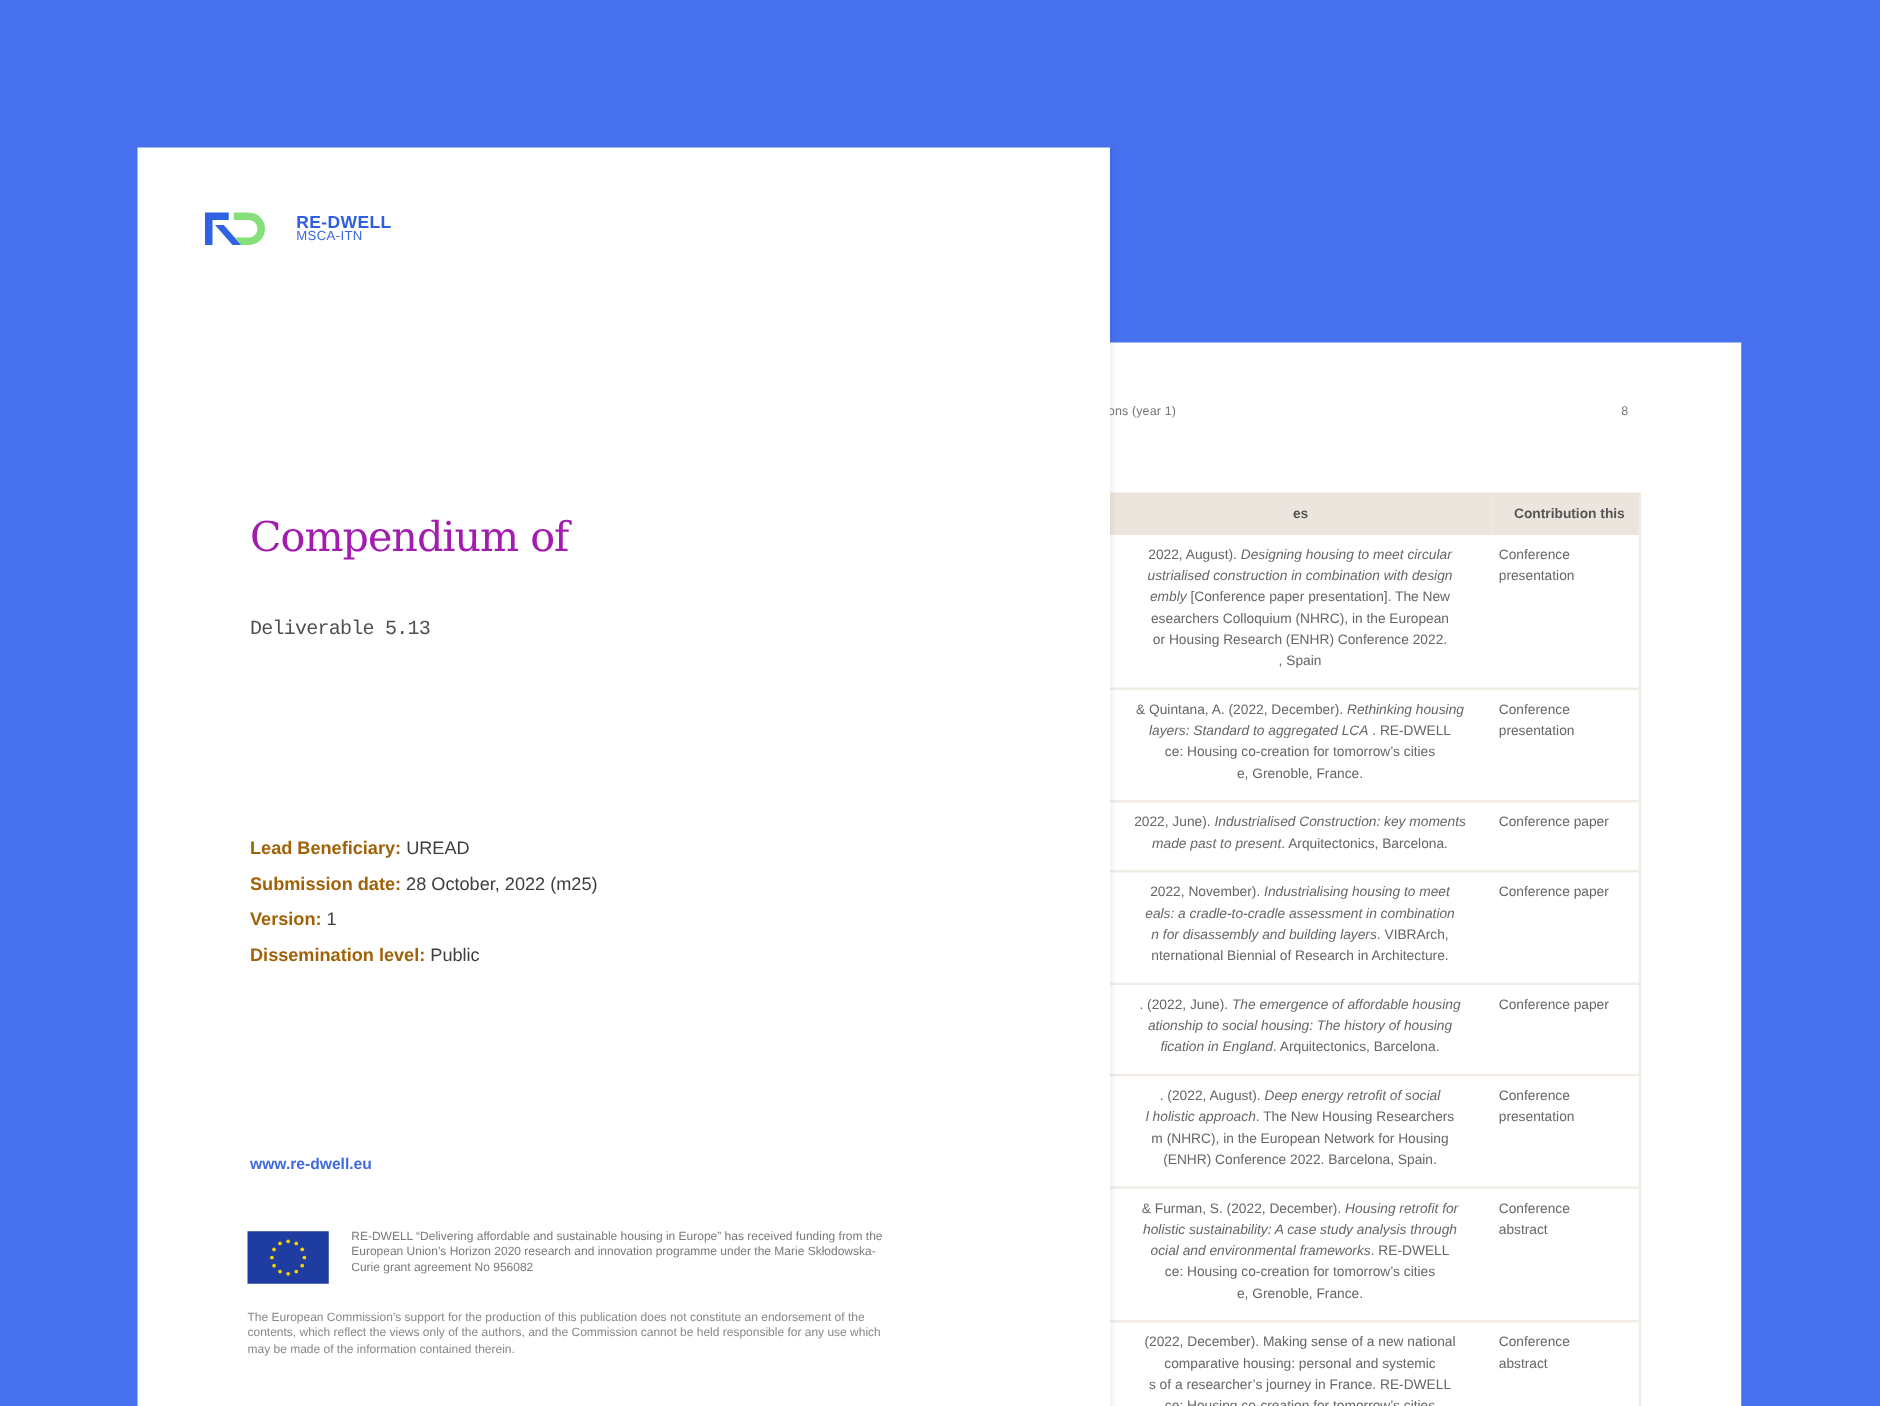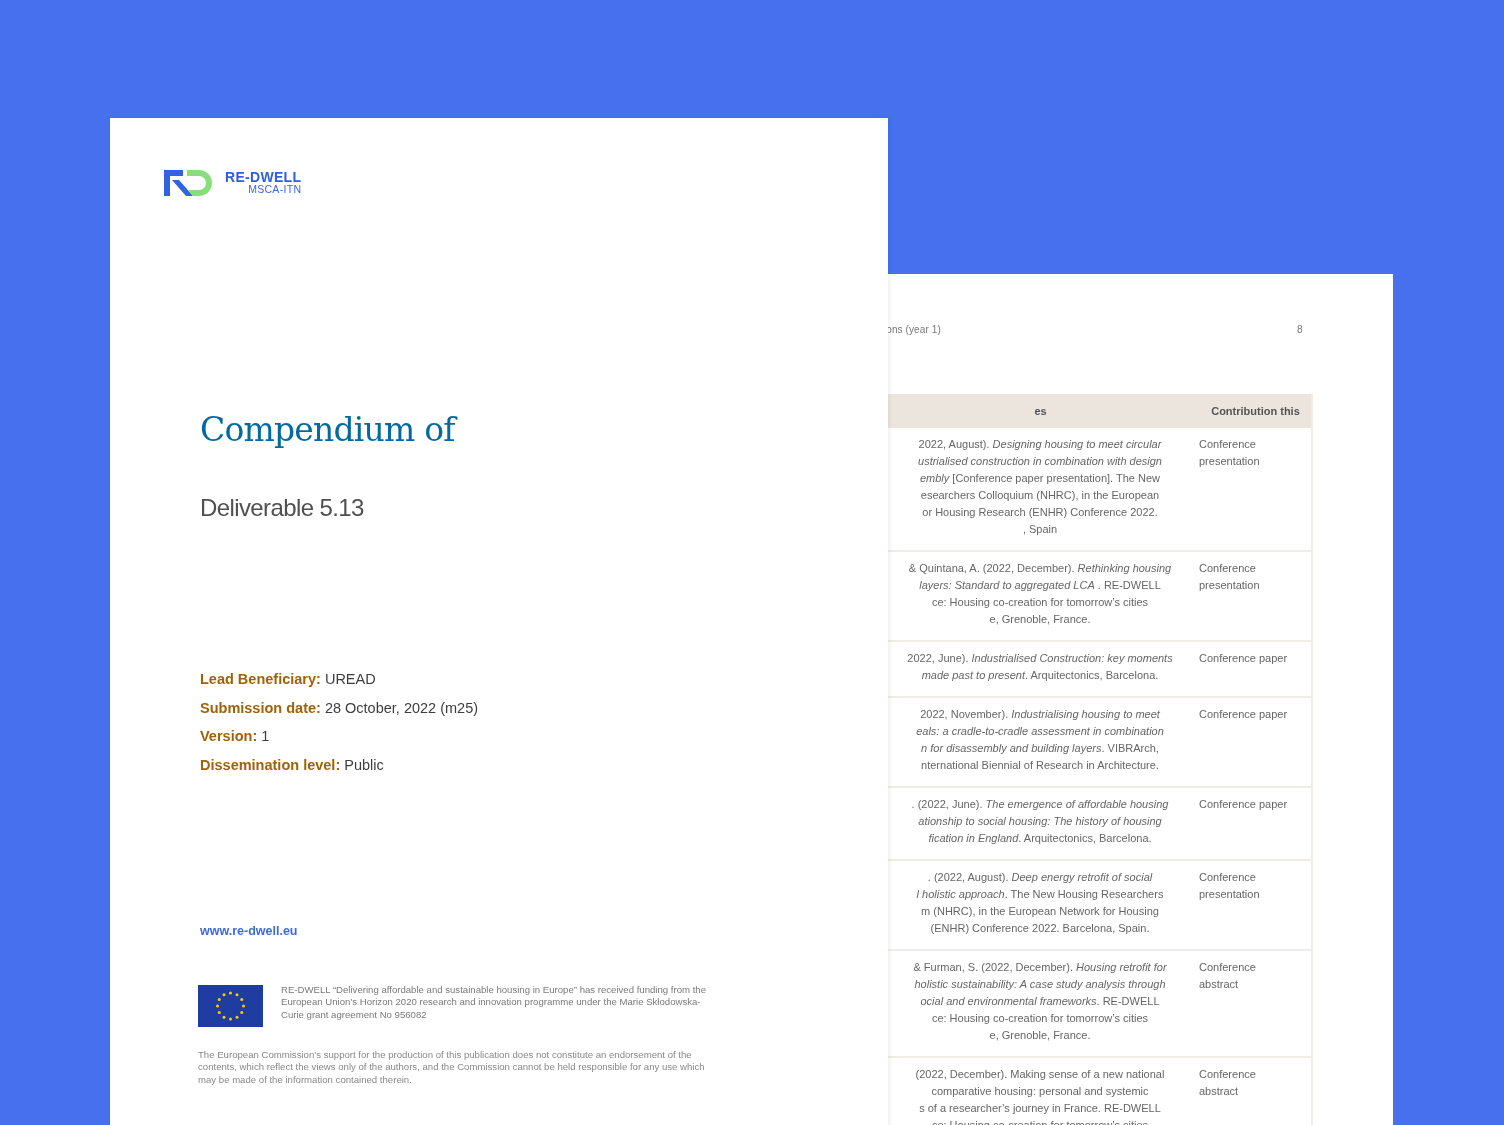--- a/index.html
+++ b/index.html
@@ -49,32 +49,32 @@
     .front-page {
       position: absolute; left: 110px; top: 118px;
       width: 778px; height: 1010px;
       background: #ffffff;
       box-shadow: 2px 0 4px rgba(0,0,0,0.06);
     }
     .logo {
       position: absolute; left: 53px; top: 50px; height: 30px; display: flex; align-items: center;
     }
     .logo svg { display: block; }
-    .logo-text { margin-left: 8px; line-height: 12px; text-align: right; }
+    .logo-text { margin-left: 20px; line-height: 12px; }
     .logo-name { color: #2d5fe0; font-weight: bold; font-size: 14px; letter-spacing: 0.3px; }
     .logo-sub { color: #3a66e0; font-size: 10.5px; letter-spacing: 0.3px; }
     .title {
       position: absolute; left: 90px; top: 290px;
       font-family: "DejaVu Serif", "Liberation Serif", serif;
-      color: #0369a1; font-size: 33px; line-height: 43px; letter-spacing: -0.8px; text-align: right;
+      color: #a21caf; font-size: 33px; line-height: 43px; letter-spacing: -0.8px; text-align: right;
     }
     .subtitle {
       position: absolute; left: 90px; top: 376px;
-      font-family: Liberation Sans, sans-serif;
-      color: #505050; font-size: 24px; letter-spacing: -0.6px;
+      font-family: Liberation Mono, monospace;
+      color: #505050; font-size: 16px; letter-spacing: -0.6px;
     }
     .meta {
       position: absolute; left: 90px; top: 550px;
       font-size: 14.5px; color: #3e3e3e;
     }
     .meta-row { height: 28.5px; line-height: 22px; }
     .meta-row b { font-weight: bold; color: #a16207; }
     .website {
       position: absolute; left: 90px; top: 806px;
       color: #3f6ae0; font-weight: bold; font-size: 12.5px; text-decoration: none;

